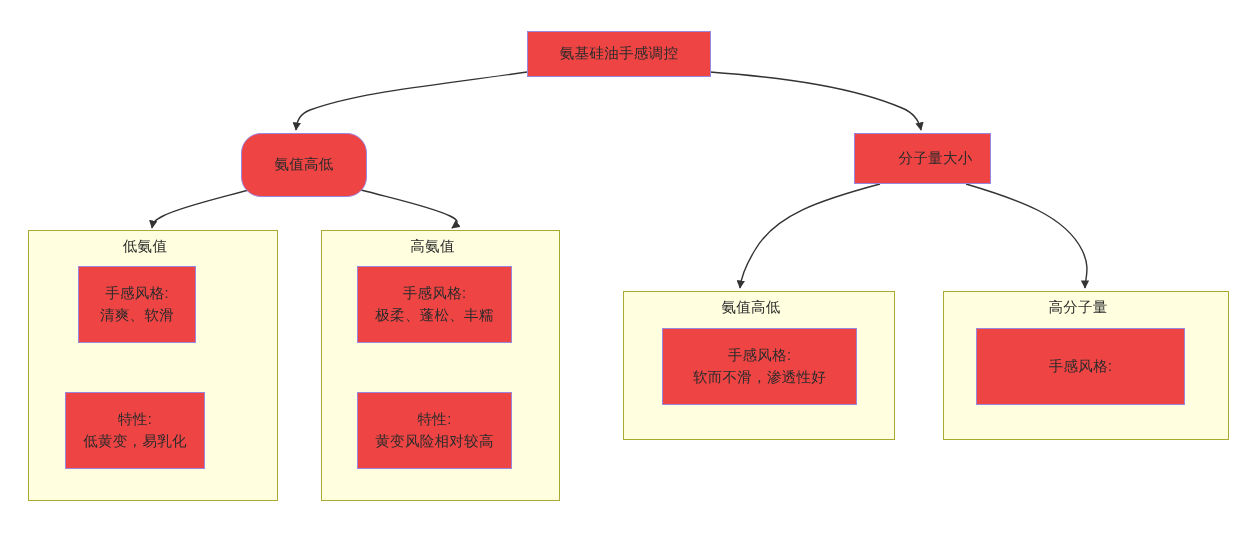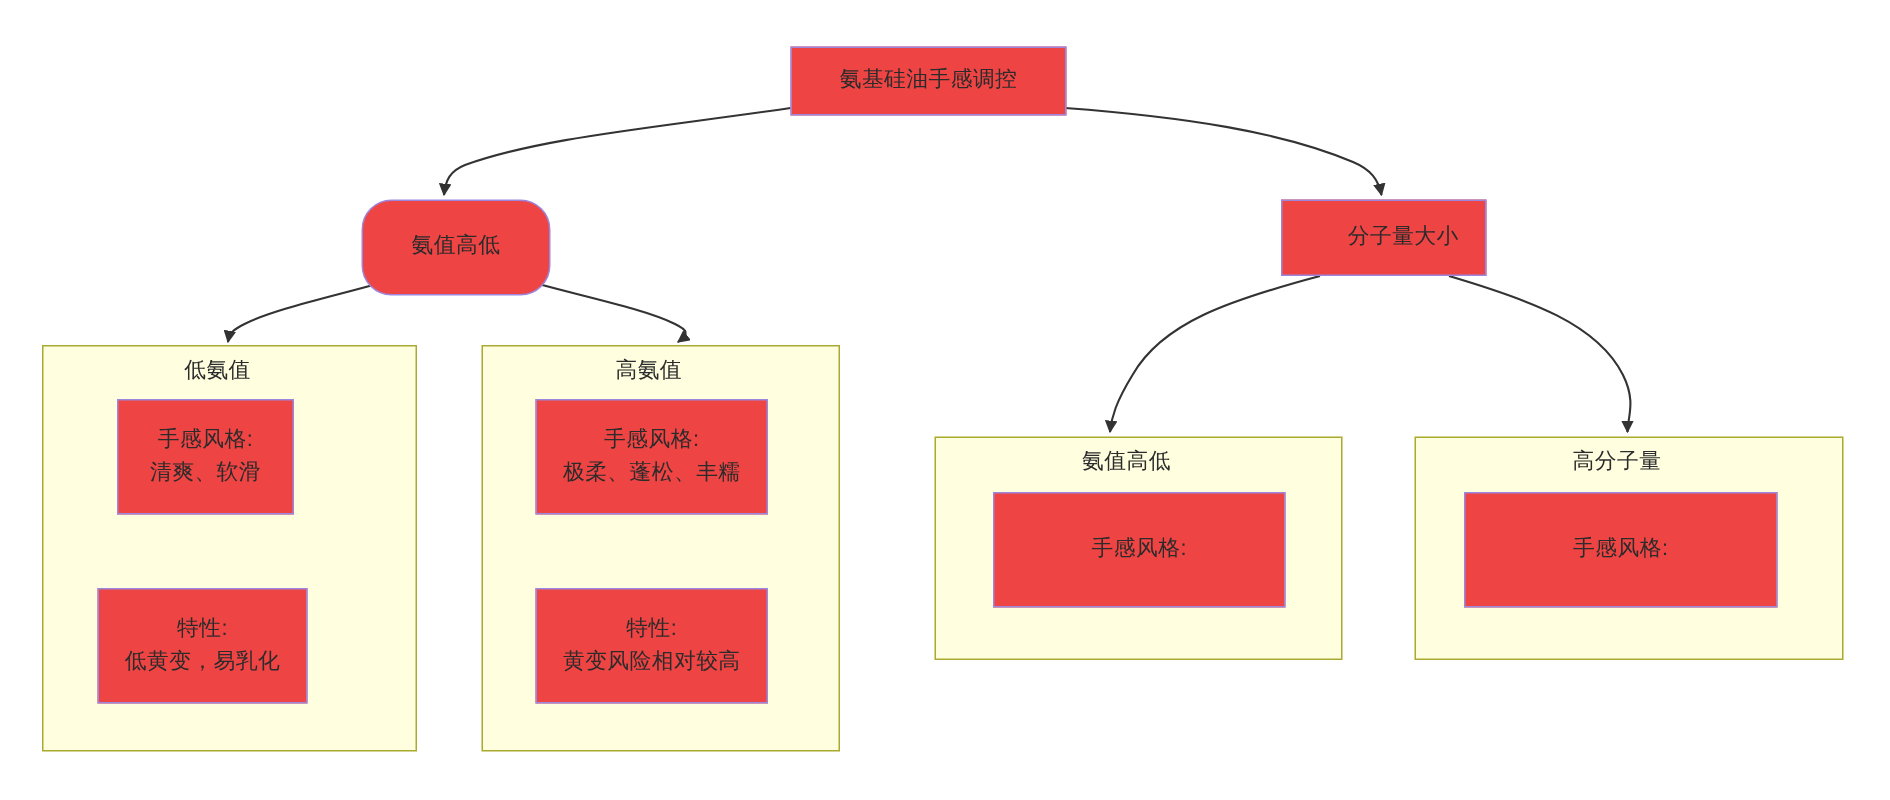--- a/index.html
+++ b/index.html
@@ -123,20 +123,21 @@
   <div class="node" style="left:357px; top:392px; width:155px; height:77px;">
     <span class="line">特性:</span>
     <span class="line">黄变风险相对较高</span>
   </div>
 
   <div class="group" style="left:623px; top:291px; width:272px; height:149px;">
     <div class="group-title">氨值高低</div>
   </div>
   <div class="node" style="left:662px; top:328px; width:195px; height:77px;">
     <span class="line">手感风格:</span>
+    <span class="line">软而不滑，渗透性好</span>
   </div>
 
   <div class="group" style="left:943px; top:291px; width:286px; height:149px;">
     <div class="group-title">高分子量</div>
   </div>
   <div class="node" style="left:976px; top:328px; width:209px; height:77px;">
     <span class="line">手感风格:</span>
   </div>
 
 </div>

